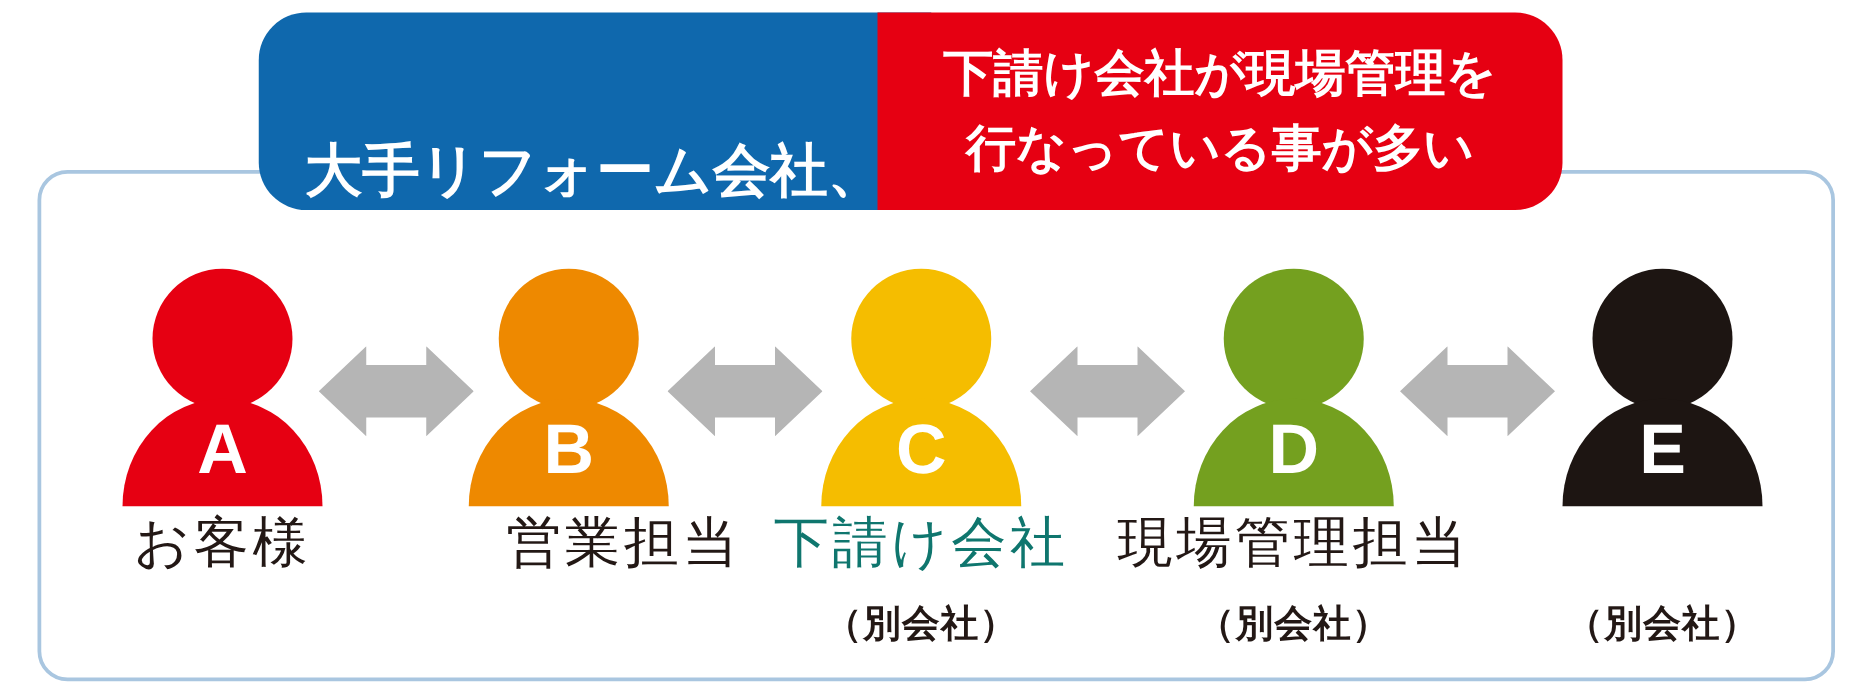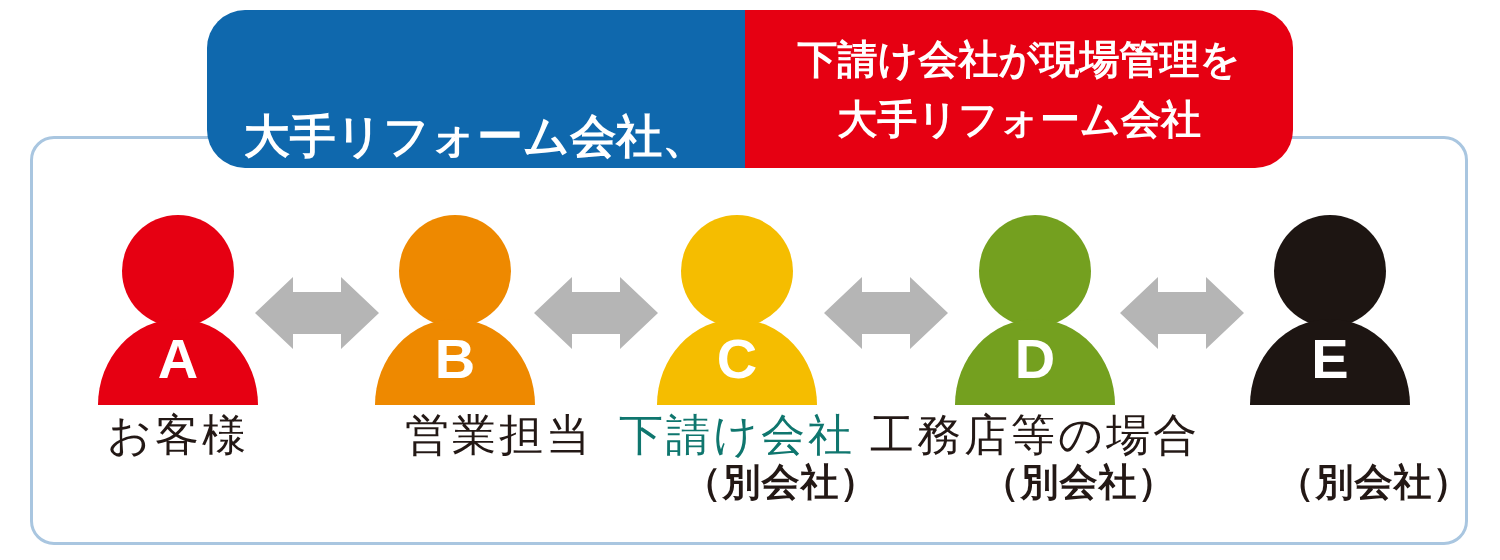--- a/index.html
+++ b/index.html
@@ -13,21 +13,21 @@
     box-sizing:border-box;z-index:1;color:#231815;
   }
 
   
   .tag{
     position:absolute;top:10px;height:158px;z-index:2;
     display:flex;flex-direction:column;justify-content:center;align-items:center;
     color:#ffffff;font-weight:bold;text-align:center;
   }
   .tag-blue{left:207px;width:538px;border-radius:38px 0 0 38px;font-size:46px;line-height:1.4;justify-content:flex-end;}
-  .tag-red{left:745px;width:548px;border-radius:0 38px 38px 0;font-size:40px;line-height:1.5;}
+  .tag-red{left:702px;width:548px;border-radius:0 38px 38px 0;font-size:40px;line-height:1.5;}
   .tag-line{white-space:nowrap;}
 
   
   .person{position:absolute;top:215px;width:240px;height:300px;z-index:2;}
   .person .head{
     position:absolute;left:64px;top:0;width:112px;height:112px;border-radius:50%;
   }
   .person .body{
     position:absolute;left:40px;top:104px;width:160px;height:86px;
     border-radius:80px 80px 0 0 / 86px 86px 0 0;
@@ -35,43 +35,43 @@
   .person .letter{
     position:absolute;left:0;top:116px;width:240px;text-align:center;
     color:#ffffff;font-size:56px;font-weight:bold;line-height:1;z-index:3;
   }
   .person .label{
     position:absolute;left:50%;top:198px;transform:translateX(-50%);
     white-space:nowrap;font-size:44px;font-weight:normal;letter-spacing:3px;
     color:#231815;line-height:1;
   }
   .person .sublabel{
-    position:absolute;left:50%;top:248px;transform:translateX(-50%);
-    white-space:nowrap;font-size:38px;font-weight:bold;letter-spacing:1px;
-    color:#231815;line-height:1;margin-left:44px;
+    position:absolute;left:50%;top:270px;transform:translateX(-50%);
+    white-space:nowrap;font-size:30px;font-weight:bold;letter-spacing:1px;
+    color:#231815;line-height:1;
   }
 
   .p-a{left:58px;} .p-b{left:335px;} .p-c{left:617px;} .p-d{left:915px;} .p-e{left:1210px;}
 
   
   .arrow{position:absolute;top:277px;width:124px;height:72px;z-index:2;}
   .ar-1{left:255px;} .ar-2{left:534px;} .ar-3{left:824px;} .ar-4{left:1120px;}
 </style>
 </head>
 <body>
 
 <div class="stage">
 
   <div class="tag tag-blue" style="background-color: rgb(15, 104, 173);">
     <div class="tag-line">大手リフォーム会社、</div>
   </div>
 
   <div class="tag tag-red" style="background-color: rgb(230, 0, 18);">
     <div class="tag-line">下請け会社が現場管理を</div>
-    <div class="tag-line">大手リフォーム会社</div>
+    <div class="tag-line">行なっている事が多い</div>
   </div>
 
   <div class="card" style="border-color: rgb(169, 198, 224);"></div>
 
   <div class="person p-a">
     <div class="head" style="background-color: rgb(230, 0, 18);"></div>
     <div class="body" style="background-color: rgb(230, 0, 18);"></div>
     <div class="letter">A</div>
     <div class="label" style="color: rgb(35, 24, 21);">お客様</div>
     <div class="sublabel" style="color: rgb(35, 24, 21);"></div>
@@ -102,21 +102,21 @@
   </div>
 
   <svg class="arrow ar-3" viewBox="0 0 124 72">
     <polygon points="0,36 38,0 38,15 86,15 86,0 124,36 86,72 86,57 38,57 38,72" style="fill: rgb(181, 181, 181);"></polygon>
   </svg>
 
   <div class="person p-d">
     <div class="head" style="background-color: rgb(116, 160, 31);"></div>
     <div class="body" style="background-color: rgb(116, 160, 31);"></div>
     <div class="letter">D</div>
-    <div class="label" style="color: rgb(35, 24, 21);">工務店等の場合</div>
+    <div class="label" style="color: rgb(35, 24, 21);">現場管理担当</div>
     <div class="sublabel" style="color: rgb(35, 24, 21);">（別会社）</div>
   </div>
 
   <svg class="arrow ar-4" viewBox="0 0 124 72">
     <polygon points="0,36 38,0 38,15 86,15 86,0 124,36 86,72 86,57 38,57 38,72" style="fill: rgb(181, 181, 181);"></polygon>
   </svg>
 
   <div class="person p-e">
     <div class="head" style="background-color: rgb(29, 21, 18);"></div>
     <div class="body" style="background-color: rgb(29, 21, 18);"></div>

